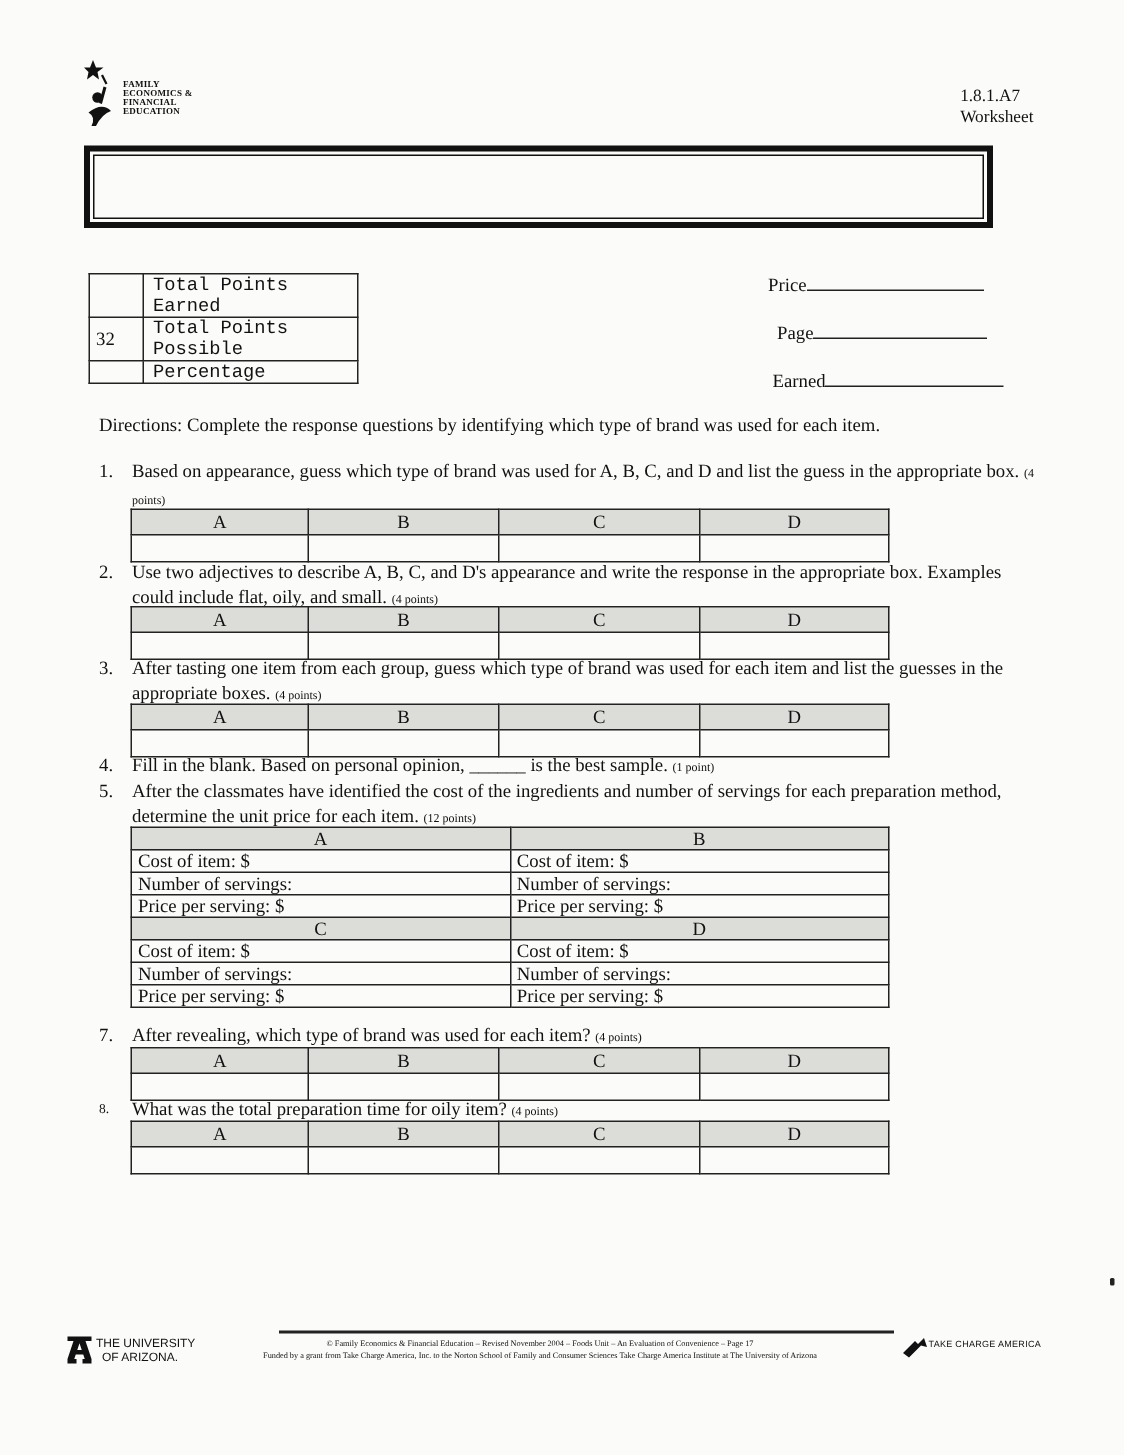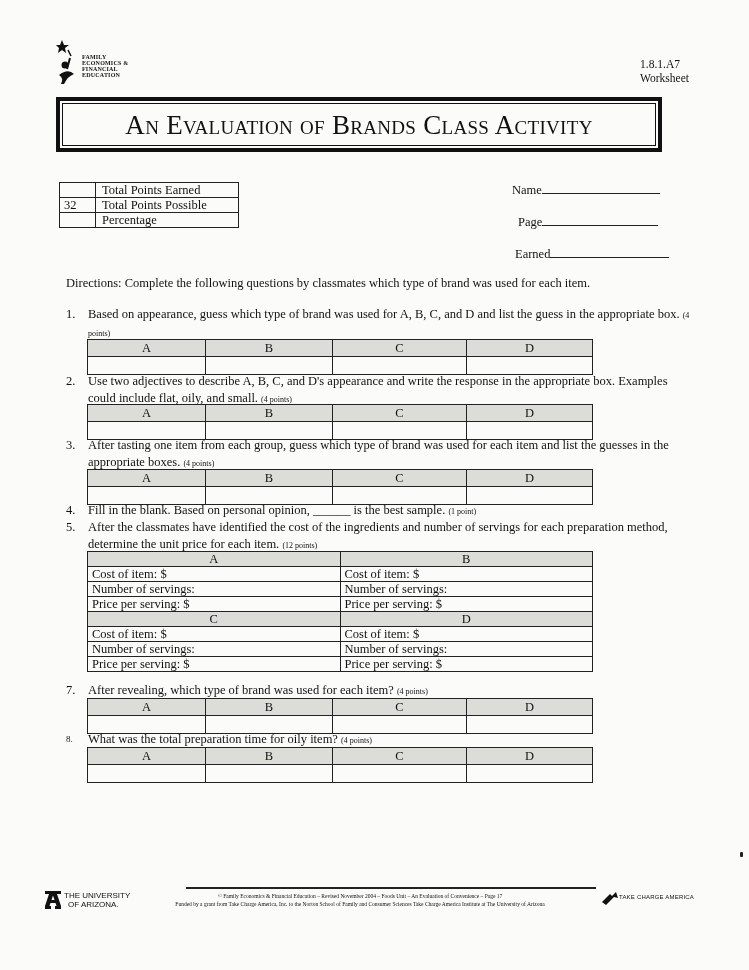--- a/index.html
+++ b/index.html
@@ -15,21 +15,21 @@
   .title-box {
     left:56px; top:97px; width:606px; height:55px; border:4px solid #111; outline:1px solid #111; outline-offset:-7px; box-sizing:border-box;
   }
   .title { position:absolute; left:0; right:0; top:10px; text-align:center; font-size:27px; font-variant:small-caps; letter-spacing:0.3px; line-height:28px; }
   .subtitle { position:absolute; left:0; right:0; top:37px; text-align:center; font-size:13.5px; font-variant:small-caps; letter-spacing:0.6px; line-height:14px; }
 
   
   .points { left:59px; top:182px; border-collapse:collapse; font-size:12.5px; }
   .points td { border:1px solid #222; height:14px; padding:0 6px; line-height:14px; }
   .points td.num { width:27px; padding:0 4px; }
-  .points td.lbl { width:130px; }
+  .points td.lbl { width:130px;font-family:Liberation Mono, monospace; }
 
   .field { font-size:12.5px; }
   .field .line { display:inline-block; border-bottom:1px solid #222; height:11px; vertical-align:baseline; }
 
   .directions { left:66px; top:276px; font-size:12.5px; }
   .q { font-size:12.5px; line-height:17px; }
   .q .n { position:absolute; left:0; }
   .q .t { position:absolute; left:22px; width:610px; }
   .pts { font-size:8px; }
 
@@ -68,51 +68,50 @@
     <div>Education</div>
   </div>
 </div>
 
 <div class="abs doc-code">
   <div>1.8.1.A7</div>
   <div>Worksheet</div>
 </div>
 
 <div class="abs title-box">
-  <div class="title">An Evaluation of Brands Class Activity</div>
 </div>
 
 <table class="abs points">
   <tbody>
       <tr>
     <td class="num"></td>
     <td class="lbl">Total Points Earned</td>
   </tr>
   <tr>
     <td class="num">32</td>
     <td class="lbl">Total Points Possible</td>
   </tr>
   <tr>
     <td class="num"></td>
     <td class="lbl">Percentage</td>
   </tr>
 </tbody>
   </table>
 
 <div class="abs field" style="left:512px; top:182px;">
-  <span>Name</span><span class="line" style="width:118px"></span>
+  <span>Price</span><span class="line" style="width:118px"></span>
 </div>
 <div class="abs field" style="left:518px; top:214px;">
   <span>Page</span><span class="line" style="width:116px"></span>
 </div>
 <div class="abs field" style="left:515px; top:246px;">
   <span>Earned</span><span class="line" style="width:119px"></span>
 </div>
 
-<div class="abs directions">Directions:  Complete the following questions by classmates which type of brand was used for each item.</div>
+<div class="abs directions">Directions:  Complete the response questions by identifying which type of brand was used for each item.</div>
 
 <div class="abs q" style="left:66px; top:306px; width:640px; height:34px;">
   <span class="n">1.</span>
   <span class="t"><span>Based on appearance, guess which type of brand was used for A, B, C, and D and list the guess in the appropriate box.</span> <span class="pts">(4 points)</span></span>
 </div>
 <table class="grid" style="left:87px; top:339px; width:506px;">
   <tbody>
       <tr class="head">
         <td style="width:117px">A</td>
         <td style="width:126px">B</td>

